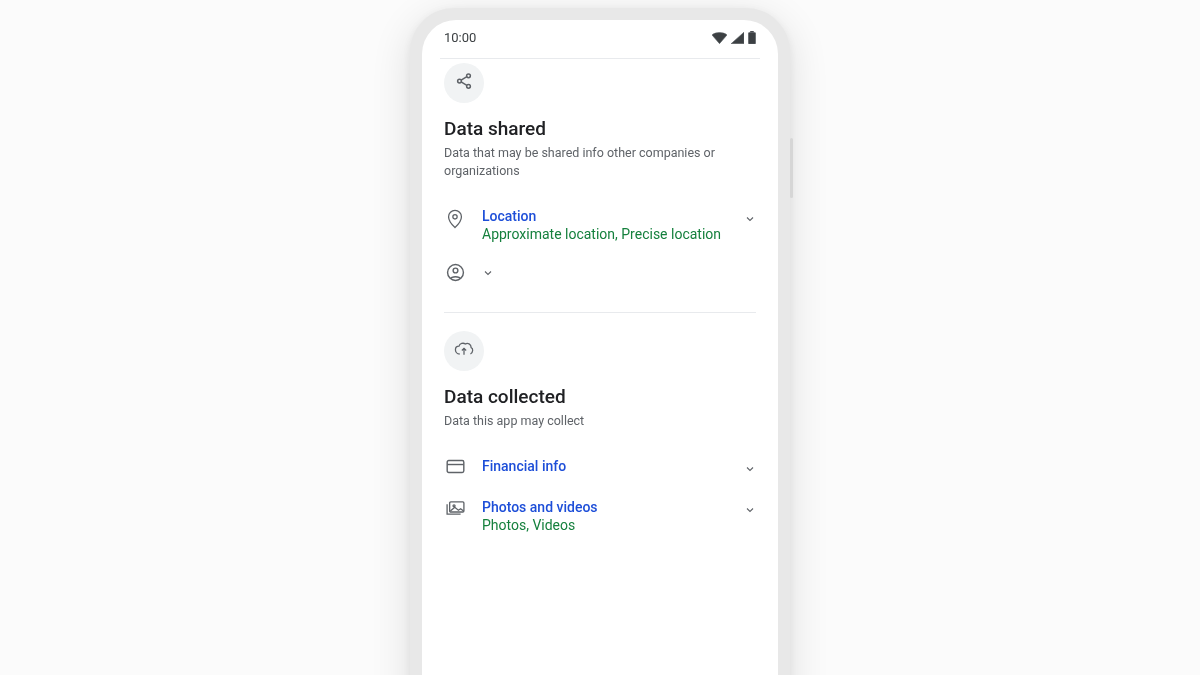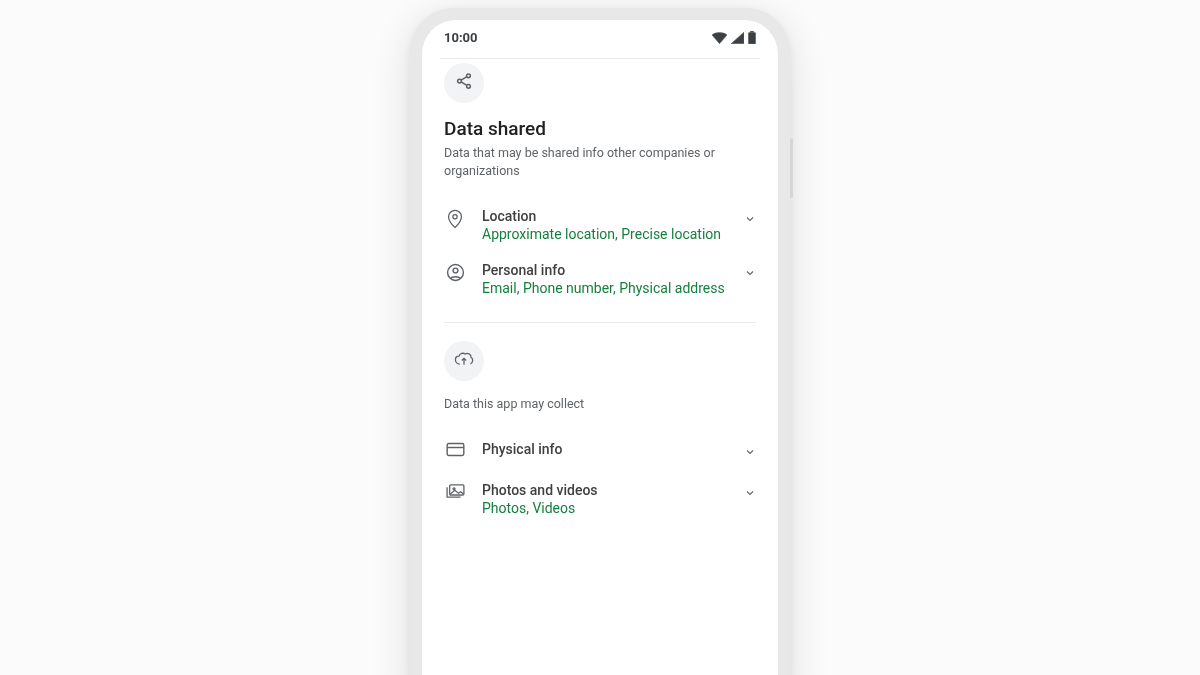--- a/index.html
+++ b/index.html
@@ -47,21 +47,21 @@
     display: flex;
     flex-direction: column;
   }
   .status-bar {
     height: 36px;
     display: flex;
     align-items: center;
     justify-content: space-between;
     padding: 0 22px;
     font-size: 13px;
-    font-weight: 700;
+    font-weight: 400;
     color: #3c4043;
   }
   .status-icons {
     display: flex;
     align-items: center;
     gap: 4px;
   }
   .status-icons svg { display: block; }
   .hr-top {
     height: 1px;
@@ -107,21 +107,21 @@
     justify-content: center;
     padding-top: 1px;
     flex-shrink: 0;
   }
   .row-body {
     flex: 1;
   }
   .row-title {
     font-size: 14px;
     font-weight: 500;
-    color: #404040;
+    color: #1d4ed8;
     margin-bottom: 2px;
   }
   .row-sub {
     font-size: 14px;
     color: #15803d;
   }
   .chev {
     flex-shrink: 0;
     padding-top: 2px;
   }
@@ -203,55 +203,52 @@
         <div class="row">
           <div class="lead">
             <span>
               <svg width="19" height="19" viewBox="0 0 24 24" fill="none" stroke-width="1.8">
                 <circle cx="12" cy="12" r="10"></circle>
                   <circle cx="12" cy="9.5" r="3"></circle>
                 <path d="M5.5 20 C7 16.5 17 16.5 18.5 20"></path>
               </svg>
             </span>
           </div>
-          <div class="row-body">
-            <div class="row-title">Personal info</div>
-            <div class="row-sub">Email, Phone number, Physical address</div>
-          </div>
           <div class="chev">
             <svg width="12" height="12" viewBox="0 0 24 24" fill="none" stroke-width="2.2">
                 <polyline points="6 9 12 15 18 9"></polyline>
               </svg>
           </div>
         </div>
 
         <div class="divider"></div>
 
         <div class="section-icon">
           <span>
             <svg width="20" height="16" viewBox="0 0 28 20" fill="none" stroke-width="1.8">
               <path d="M8 17 C4 17 2 14 2 11 C2 8 4 6 7 6 C8 2 13 1 16 3 C19 1 24 3 24 8 C27 9 27 15 23 17"></path>
               <line x1="14" y1="18" x2="14" y2="9"></line>
                 <polyline points="11 12 14 9 17 12"></polyline>
             </svg>
           </span>
         </div>
+        <div class="section-title">Data collected</div>
         <div class="section-sub">Data this app may collect</div>
 
         <div class="row">
           <div class="lead">
             <span>
               <svg width="19" height="15" viewBox="0 0 24 18" fill="none" stroke-width="1.8">
                 <rect x="1.5" y="1.5" width="21" height="15" rx="2"></rect>
                   <line x1="1.5" y1="6.5" x2="22.5" y2="6.5"></line>
               </svg>
             </span>
           </div>
           <div class="row-body">
-            <div class="row-title">Physical info</div>
+            <div class="row-title">Financial info</div>
           </div>
           <div class="chev">
             <svg width="12" height="12" viewBox="0 0 24 24" fill="none" stroke-width="2.2">
                 <polyline points="6 9 12 15 18 9"></polyline>
               </svg>
           </div>
         </div>
 
         <div class="row">
           <div class="lead">

